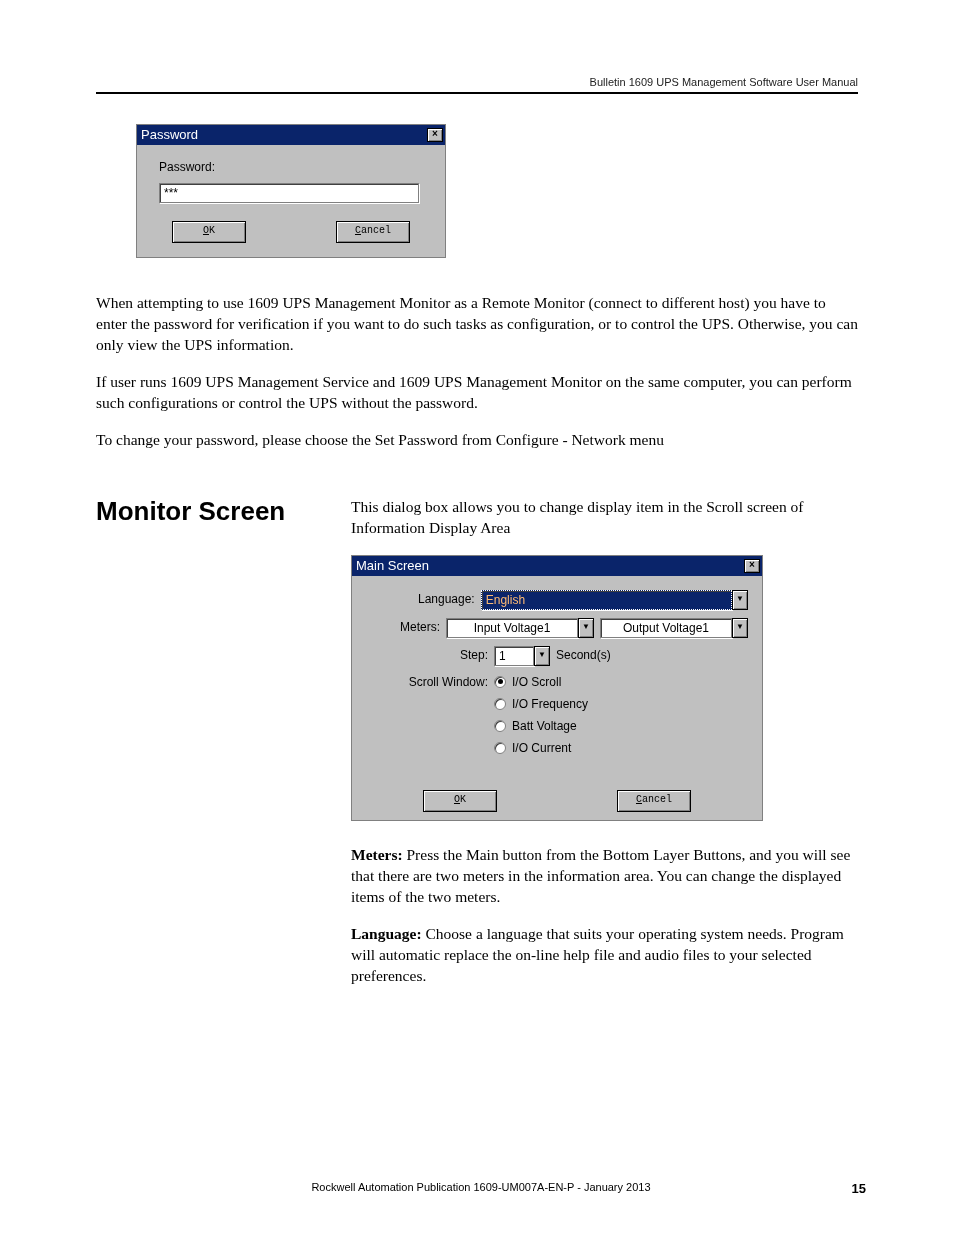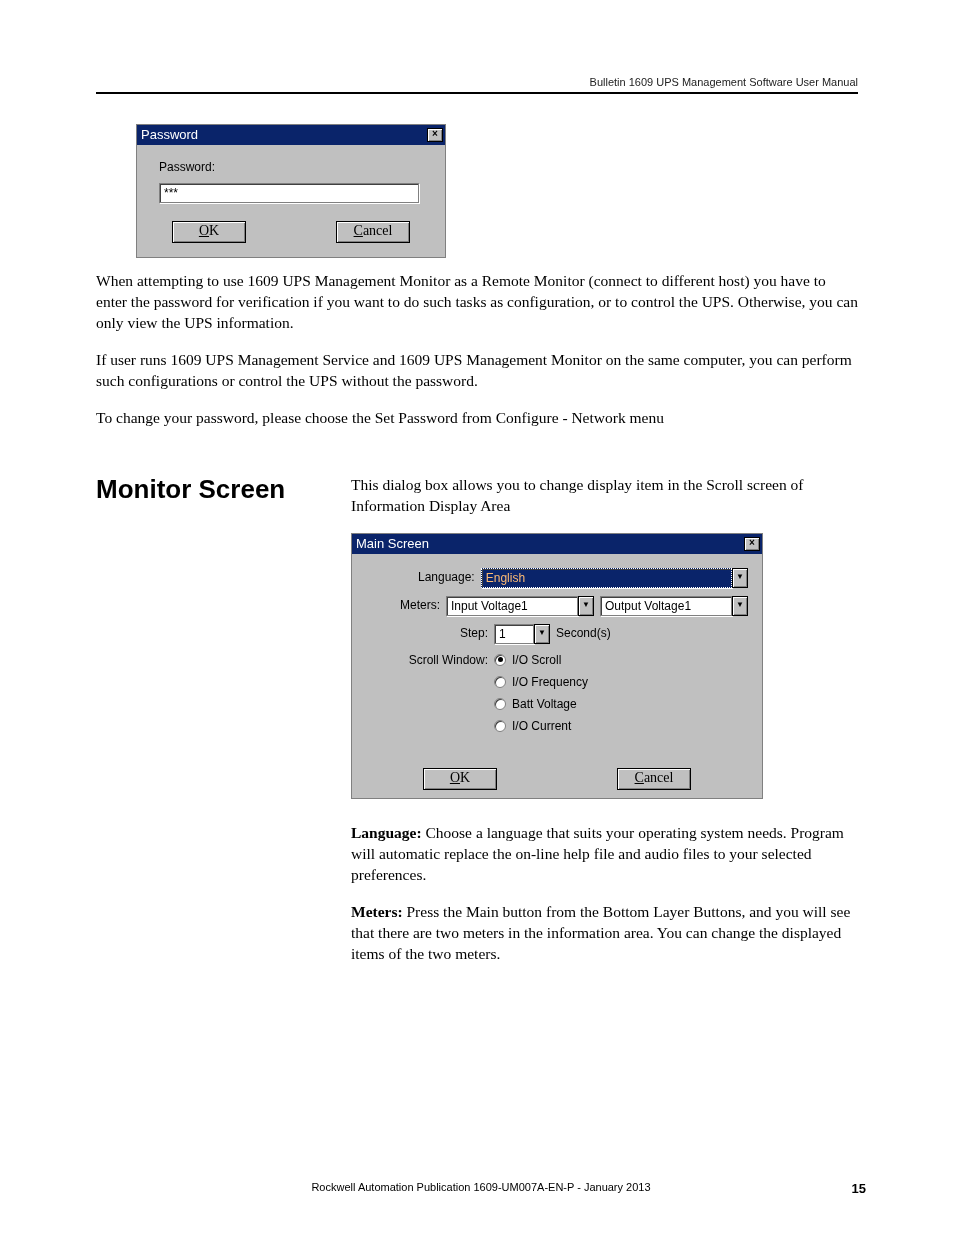--- a/index.html
+++ b/index.html
@@ -45,21 +45,21 @@
   .section-body-col p { margin-bottom: 16px; }
   .bold { font-weight: bold; }
 
   
   .dlg {
     background: #c0c0c0;
     border: 1px solid #808080;
     font-family: "MS Sans Serif", Tahoma, sans-serif;
     font-size: 12px;
   }
-  .dlg-pw { width: 310px; margin: 0 0 13px 40px; }
+  .dlg-pw { width: 310px; margin: 0 0 35px 40px; }
   .dlg-titlebar {
     background: #0a246a;
     color: #fff;
     padding: 2px 2px 2px 4px;
     display: flex;
     align-items: center;
     justify-content: space-between;
     font-size: 13px;
     height: 20px;
   }
@@ -90,22 +90,22 @@
     display: flex;
     justify-content: center;
     gap: 90px;
     padding: 8px 0 14px;
   }
   .btn-classic {
     width: 74px; height: 22px;
     background: #c0c0c0;
     border: 1px solid #000;
     box-shadow: inset 1px 1px 0 #fff, inset -1px -1px 0 #808080;
-    font-family: Liberation Serif, serif;
-    font-size: 14px;
+    font-family: Liberation Mono, monospace;
+    font-size: 10px;
     text-align: center;
     line-height: 18px;
     cursor: pointer;
   }
   .mnemonic { text-decoration: underline; }
 
   
   .dlg-ms { width: 412px; margin: 10px 0 24px 0; }
   .dlg-ms .dlg-body { padding: 14px 14px 10px 14px; }
   .form-row { display: flex; align-items: center; margin-bottom: 8px; }
@@ -121,21 +121,21 @@
     border: 1px solid #000;
     box-shadow: inset 1px 1px 0 #fff, inset -1px -1px 0 #808080;
     display: flex;
     align-items: center;
     justify-content: center;
     font-size: 8px;
     cursor: pointer;
   }
   .combo-lang { width: 300px; }
   .combo-lang .field-sunken { background: #0a246a; color: #fdba74; border-style: dotted; border-color:#fff; }
-  .meters-grp { display: flex; gap: 6px; }
+  .meters-grp { display: flex; gap: 6px; text-align: center; }
   .combo-meter { width: 148px; }
   .combo-step { width: 56px; }
   .radio-row { display: flex; align-items: center; margin-bottom: 6px; }
   .radio {
     width: 12px; height: 12px; border-radius: 50%;
     background: #fff;
     border: 1px solid #808080;
     box-shadow: inset 1px 1px 0 #404040;
     margin-right: 6px;
     display: flex; align-items: center; justify-content: center;
@@ -257,24 +257,24 @@
         </div>
 
       </div>
       <div class="dlg-btnrow">
         <div class="btn-classic"><span class="mnemonic">O</span><span>K</span></div>
         <div class="btn-classic"><span class="mnemonic">C</span><span>ancel</span></div>
       </div>
     </div>
 
     <p>
-      <span class="bold">Language:</span><span> Choose a language that suits your operating system needs. Program will automatic replace the on-line help file and audio files to your selected preferences.</span>
+      <span class="bold">Meters:</span><span> Press the Main button from the Bottom Layer Buttons, and you will see that there are two meters in the information area. You can change the displayed items of the two meters.</span>
     </p>
     <p>
-      <span class="bold">Meters:</span><span> Press the Main button from the Bottom Layer Buttons, and you will see that there are two meters in the information area. You can change the displayed items of the two meters.</span>
+      <span class="bold">Language:</span><span> Choose a language that suits your operating system needs. Program will automatic replace the on-line help file and audio files to your selected preferences.</span>
     </p>
   </div>
 </div>
 
 <div class="footer">
   <div class="pub">Rockwell Automation Publication 1609-UM007A-EN-P - January 2013</div>
   <div class="pg">15</div>
 </div>
 
 </body></html>

